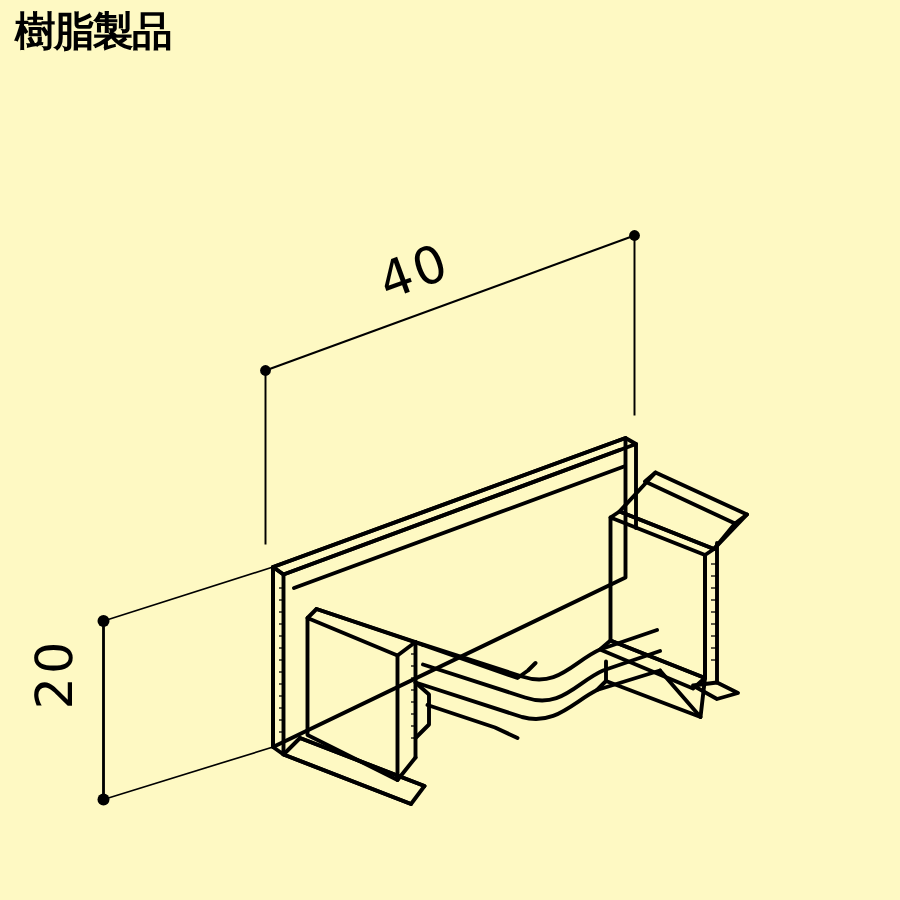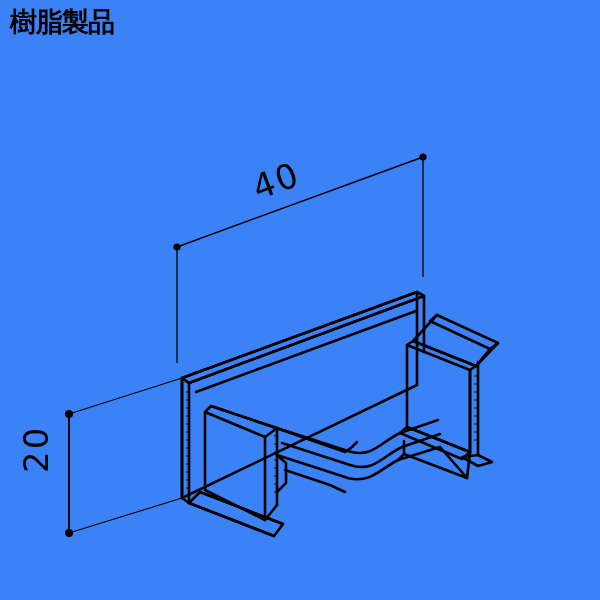--- a/index.html
+++ b/index.html
@@ -7,21 +7,21 @@
     padding: 0;
     background: #ffffff;
   }
   body {
     font-family: "DejaVu Sans", sans-serif;
   }
   #page {
     position: relative;
     width: 600px;
     height: 600px;
-    background: #3b82f6;
+    background: #fef9c3;
     overflow: hidden;
   }
   #title {
     position: absolute;
     left: 10px;
     top: 8px;
     font-family: "DejaVu Sans", sans-serif;
     font-size: 27px;
     font-weight: 700;
     line-height: 1;

